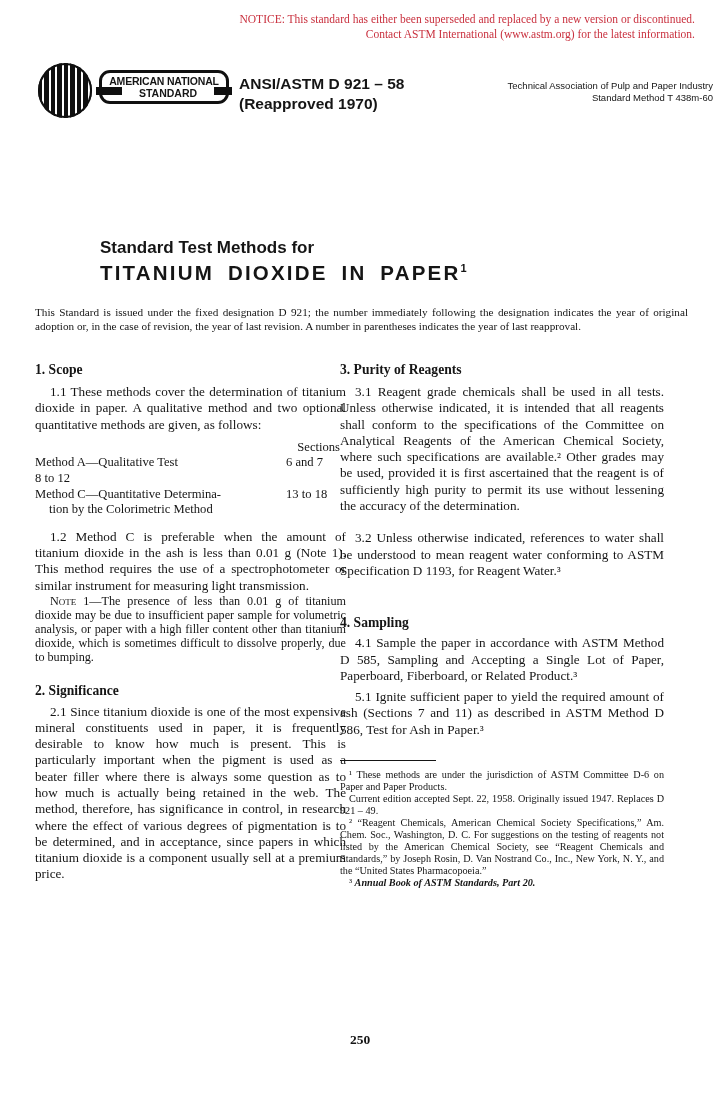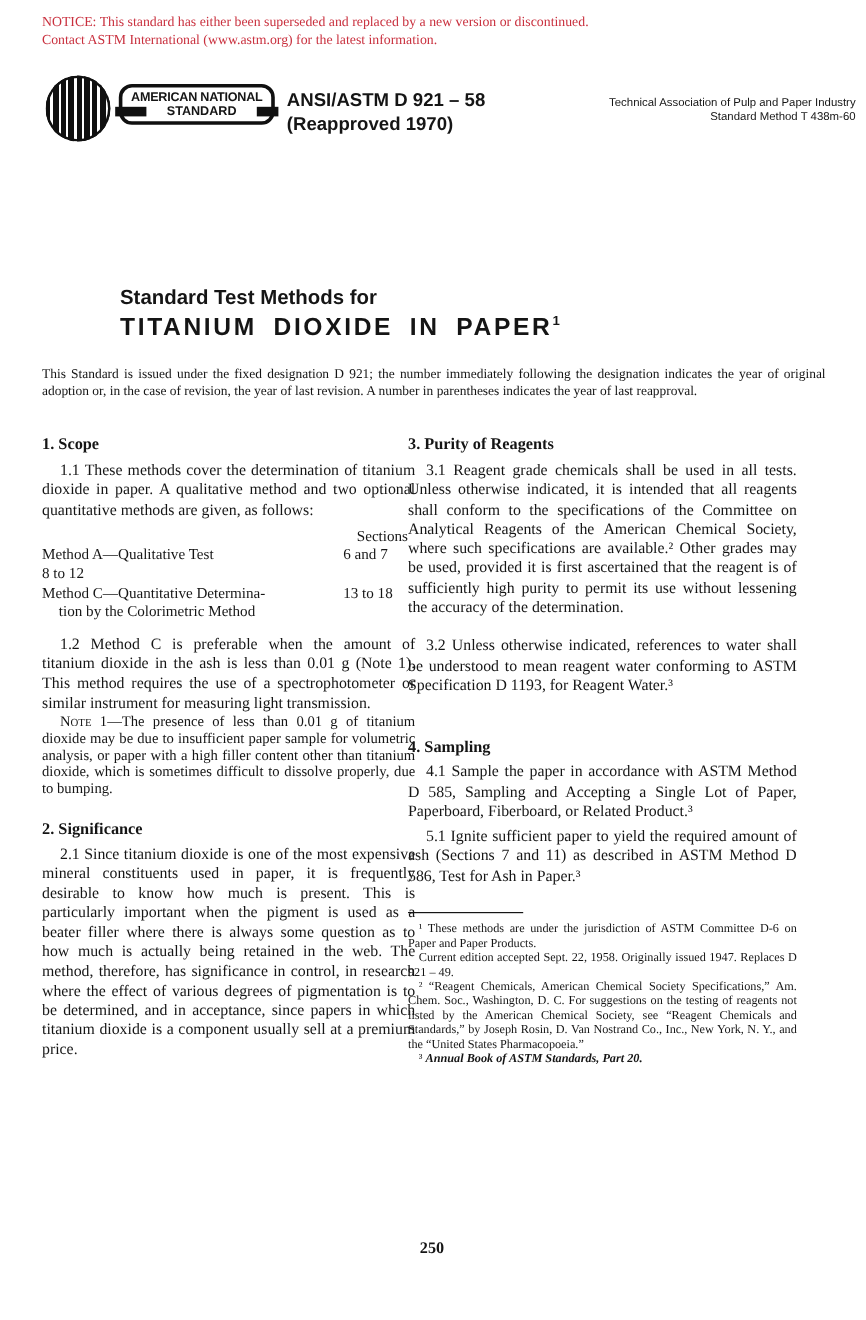--- a/index.html
+++ b/index.html
@@ -2,37 +2,37 @@
 <html><head>
 <meta charset="utf-8">
 <style>
   html,body{margin:0;padding:0;}
   body{
     width:722px;height:1100px;background:#ffffff;position:relative;
     font-family:"Liberation Serif", serif;color:#151515;overflow:hidden;
   }
   
   .notice{
-    position:absolute;top:12px;left:35px;width:660px;text-align:left;
+    position:absolute;top:12px;left:35px;width:660px;text-align:right;
     color:#c9303e;font-size:11.5px;line-height:14.5px;
   }
   
   .astm-logo{
     position:absolute;left:38px;top:63px;width:54px;height:55px;border-radius:50%;
     background:repeating-linear-gradient(90deg,#101010 0 4px,#ffffff 4px 6px,#101010 6px 11px,#ffffff 11px 13px);
     box-shadow:inset 0 0 0 2px #101010;
   }
   .ansi-badge{
     position:absolute;left:99px;top:70px;width:124px;height:28px;
     border:3px solid #101010;border-radius:11px;background:#fff;
     display:flex;flex-direction:column;justify-content:center;align-items:center;
     font-family:"Liberation Sans", sans-serif;font-weight:bold;
   }
   .badge-l1{font-size:10.5px;line-height:12px;letter-spacing:-0.2px;white-space:nowrap;}
-  .badge-l2{display:flex;align-items:center;gap:17px;font-size:10.5px;line-height:12px;}
+  .badge-l2{display:flex;align-items:flex-start;gap:17px;font-size:10.5px;line-height:12px;}
   .badge-bar{height:8px;background:#101010;}
   .bar-left{width:26px;margin-left:-6px;}
   .bar-right{width:18px;margin-right:-6px;}
   .designation{
     position:absolute;left:239px;top:74px;
     font-family:"Liberation Sans", sans-serif;font-weight:bold;
     font-size:15.5px;line-height:20px;white-space:nowrap;
   }
   .tappi{
     position:absolute;right:9px;top:80px;text-align:right;

